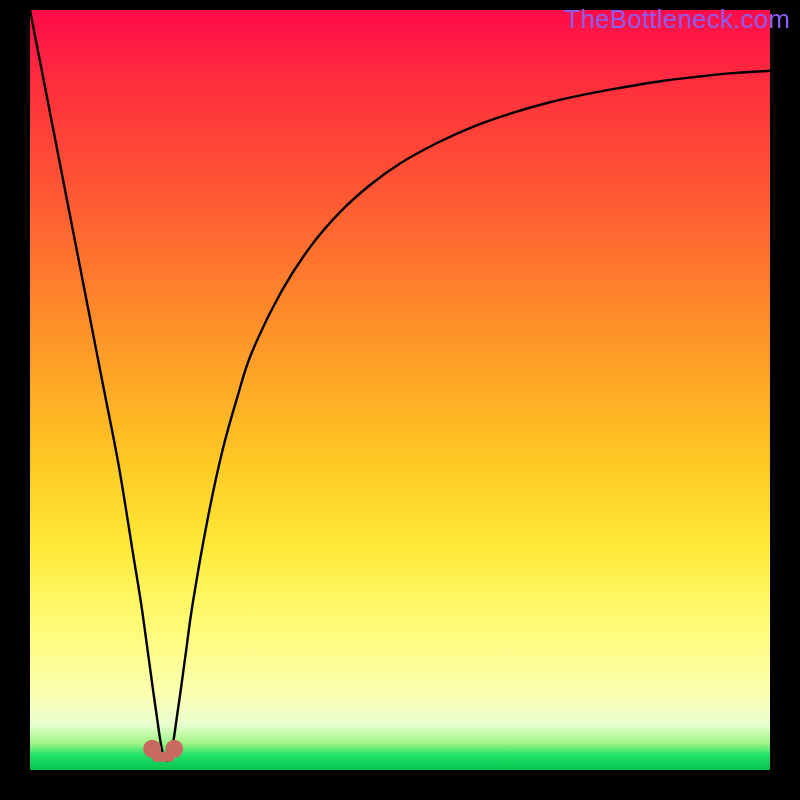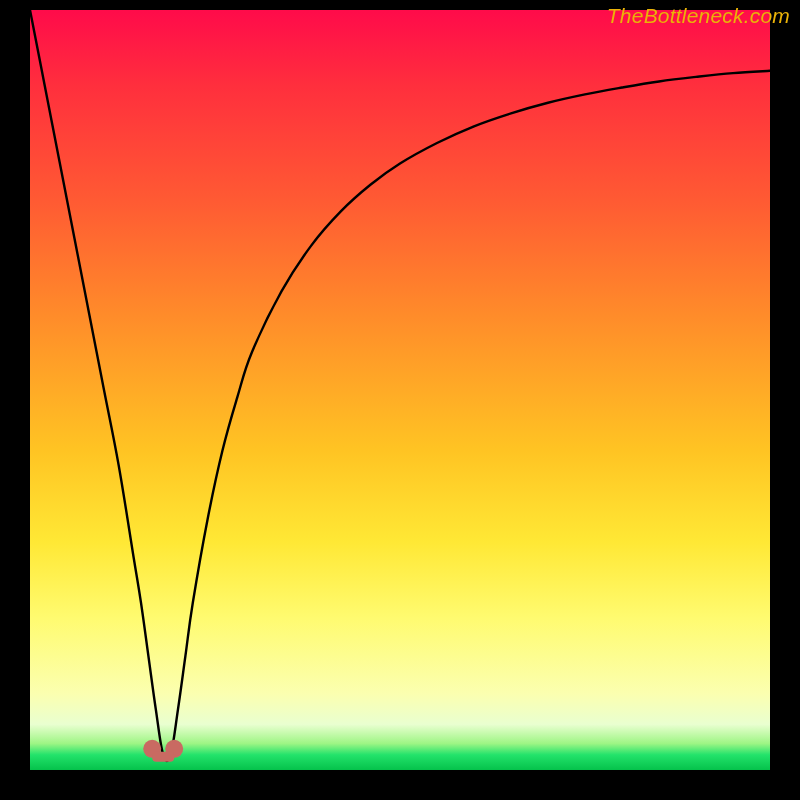--- a/index.html
+++ b/index.html
@@ -38,26 +38,25 @@
       #e9ffd0 94%,
       #9ef585 96.5%,
       #23e36b 98%,
       #05c24b 100%
     );
   }
   .watermark {
     position: absolute;
     top: 4px;
     right: 10px;
-    color: #eab308;
-    font-size: 21px;
+    color: #8b5cf6;
+    font-size: 26px;
     font-weight: 500;
     letter-spacing: 0.2px;
     pointer-events: none;
-    font-style: italic;
   }
   svg.curve {
     position: absolute;
     left: 0;
     top: 0;
     width: 100%;
     height: 100%;
   }
   .minmarker {
     fill: #c96a62;

